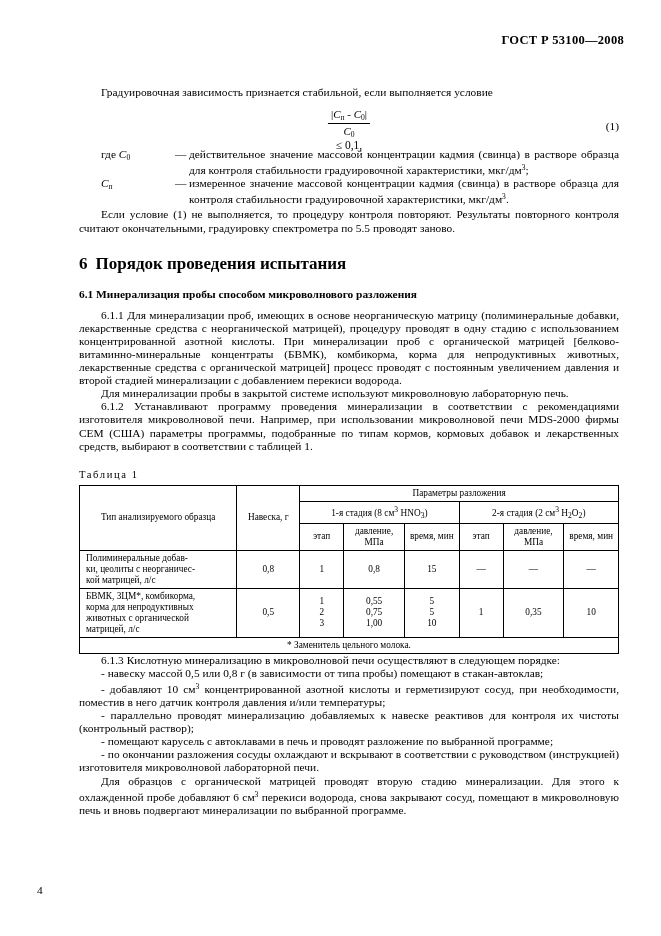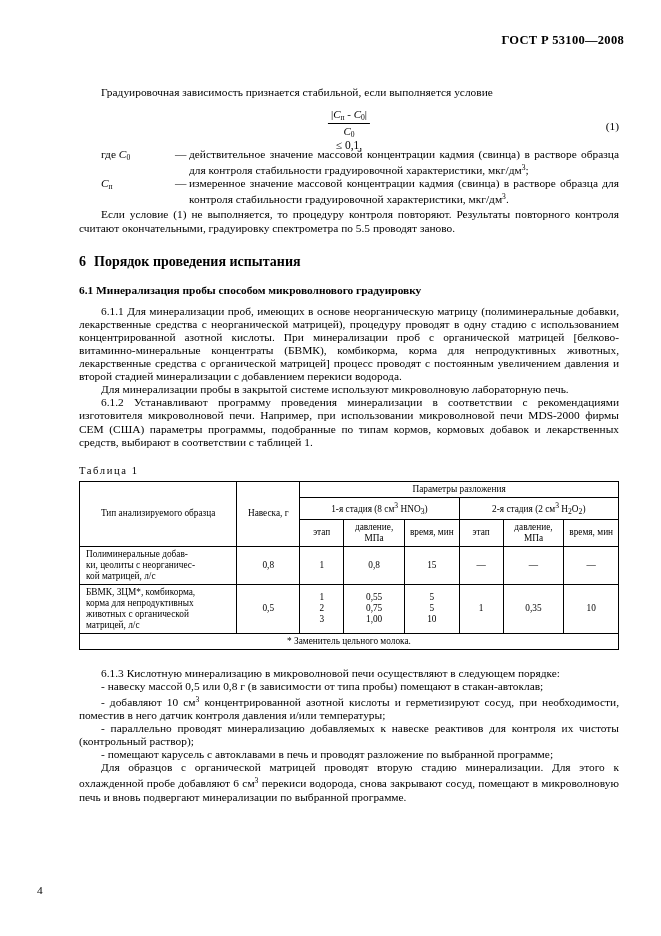--- a/index.html
+++ b/index.html
@@ -112,21 +112,21 @@
     padding-left: 22px;
     width: 74px;
   }
   .deftable td.dash {
     width: 14px;
   }
   .deftable td.def {
     text-align: justify;
   }
   .sect-head {
-    font-size: 14px;
+    font-size: 17px;
     font-weight: bold;
     margin-top: 19px;
   }
   .sect-head .num {
     margin-right: 8px;
   }
   .subsect-head {
     font-size: 11.4px;
     font-weight: bold;
     margin-top: 14px;
@@ -157,21 +157,20 @@
   }
   .rowcell-multiline {
     white-space: pre-line;
   }
   .footnote-row td {
     text-align: left;
     padding-left: 22px;
     font-size: 9.3px;
   }
   .after-table {
-    margin-top: 17px;
   }
   .dashlist p {
     text-indent: 22px;
   }
   .pagenum {
     position: absolute;
     left: 37px;
     top: 884px;
     font-size: 11.4px;
   }
@@ -214,21 +213,21 @@
     </tbody>
       </table>
 
     <p class="indent" style="margin-top:2px">Если условие (1) не выполняется, то процедуру контроля повторяют. Результаты повторного контроля считают окончательными, градуировку спектрометра по 5.5 проводят заново.</p>
 
     <div class="sect-head">
       <span class="num">6</span><span>Порядок проведения испытания</span>
     </div>
 
     <div class="subsect-head">
-      <span class="num">6.1</span>&nbsp;<span>Минерализация пробы способом микроволнового градуировку</span>
+      <span class="num">6.1</span>&nbsp;<span>Минерализация пробы способом микроволнового разложения</span>
     </div>
 
     <p class="indent">6.1.1  Для минерализации проб, имеющих в основе неорганическую матрицу (полиминеральные добавки, лекарственные средства с неорганической матрицей), процедуру проводят в одну стадию с использованием концентрированной азотной кислоты. При минерализации проб с органической матрицей [белково-витаминно-минеральные концентраты (БВМК), комбикорма, корма для непродуктивных животных, лекарственные средства с органической матрицей] процесс проводят с постоянным увеличением давления и второй стадией минерализации с добавлением перекиси водорода.</p>
     <p class="indent">Для минерализации пробы в закрытой системе используют микроволновую лабораторную печь.</p>
     <p class="indent">6.1.2  Устанавливают программу проведения минерализации в соответствии с рекомендациями изготовителя микроволновой печи. Например, при использовании микроволновой печи MDS-2000 фирмы CEM (США) параметры программы, подобранные по типам кормов, кормовых добавок и лекарственных средств, выбирают в соответствии с таблицей 1.</p>
 
     <div class="tablecaption">Таблица 1</div>
 
     <table class="grid">
       <colgroup>
@@ -297,20 +296,21 @@
       </tr>
     </tbody>
       </table>
 
     <div class="after-table dashlist">
       <p class="indent">6.1.3  Кислотную минерализацию в микроволновой печи осуществляют в следующем порядке:</p>
       <p>- навеску массой 0,5 или 0,8 г (в зависимости от типа пробы) помещают в стакан-автоклав;</p>
       <p><span>- добавляют 10 см</span><sup>3</sup><span> концентрированной азотной кислоты и герметизируют сосуд, при необходимости, поместив в него датчик контроля давления и/или температуры;</span></p>
       <p>- параллельно проводят минерализацию добавляемых к навеске реактивов для контроля их чистоты (контрольный раствор);</p>
       <p>- помещают карусель с автоклавами в печь и проводят разложение по выбранной программе;</p>
+      <p>- по окончании разложения сосуды охлаждают и вскрывают в соответствии с руководством (инструкцией) изготовителя микроволновой лабораторной печи.</p>
       <p class="indent"><span>Для образцов с органической матрицей проводят вторую стадию минерализации. Для этого к охлажденной пробе добавляют 6 см</span><sup>3</sup><span> перекиси водорода, снова закрывают сосуд, помещают в микроволновую печь и вновь подвергают минерализации по выбранной программе.</span></p>
     </div>
 
   </div>
 
   <div class="pagenum">4</div>
 
 </div>
 
 </body></html>

